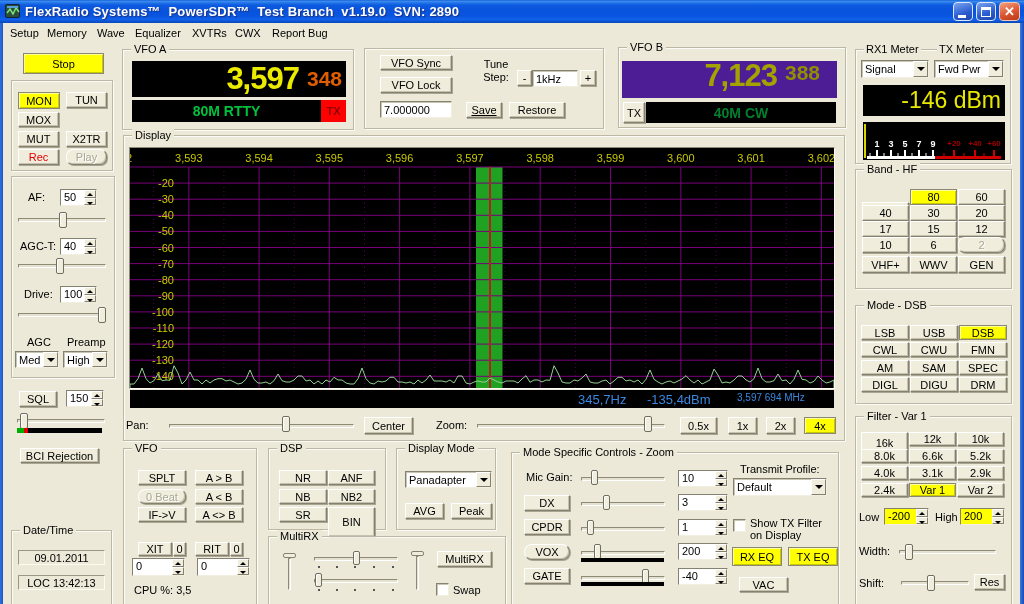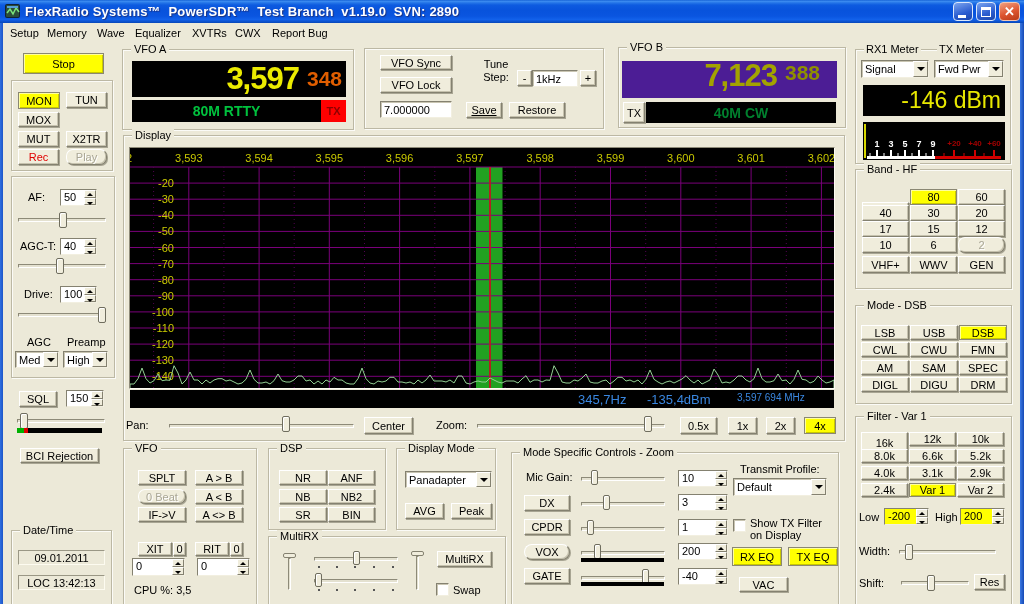--- a/index.html
+++ b/index.html
@@ -422,21 +422,21 @@
 <span class="lab" style="left:134px;top:584px;">CPU %: 3,5</span>
 
 <div class="gb" style="left:268px;top:448px;width:118px;height:82px;">
       <span class="lbl">DSP</span>
     </div>
 <div class="btn" style="left:279px;top:470px;width:48px;height:15px;">NR</div>
 <div class="btn" style="left:328px;top:470px;width:47px;height:15px;">ANF</div>
 <div class="btn" style="left:279px;top:489px;width:48px;height:15px;">NB</div>
 <div class="btn" style="left:328px;top:489px;width:47px;height:15px;">NB2</div>
 <div class="btn" style="left:279px;top:507px;width:48px;height:15px;">SR</div>
-<div class="btn" style="left:328px;top:507px;width:47px;height:15px;">BIN</div>
+<div class="btn" style="left:328px;top:507px;width:47px;height:30px;">BIN</div>
 
 <div class="gb" style="left:396px;top:448px;width:100px;height:82px;">
       <span class="lbl">Display Mode</span>
     </div>
 <div class="combo" style="left:405px;top:471px;width:87px;height:17px;">
       <span>Panadapter</span>
       <div class="dd"></div>
     </div>
 <div class="btn" style="left:405px;top:503px;width:39px;height:16px;">AVG</div>
 <div class="btn" style="left:451px;top:503px;width:41px;height:16px;">Peak</div>

